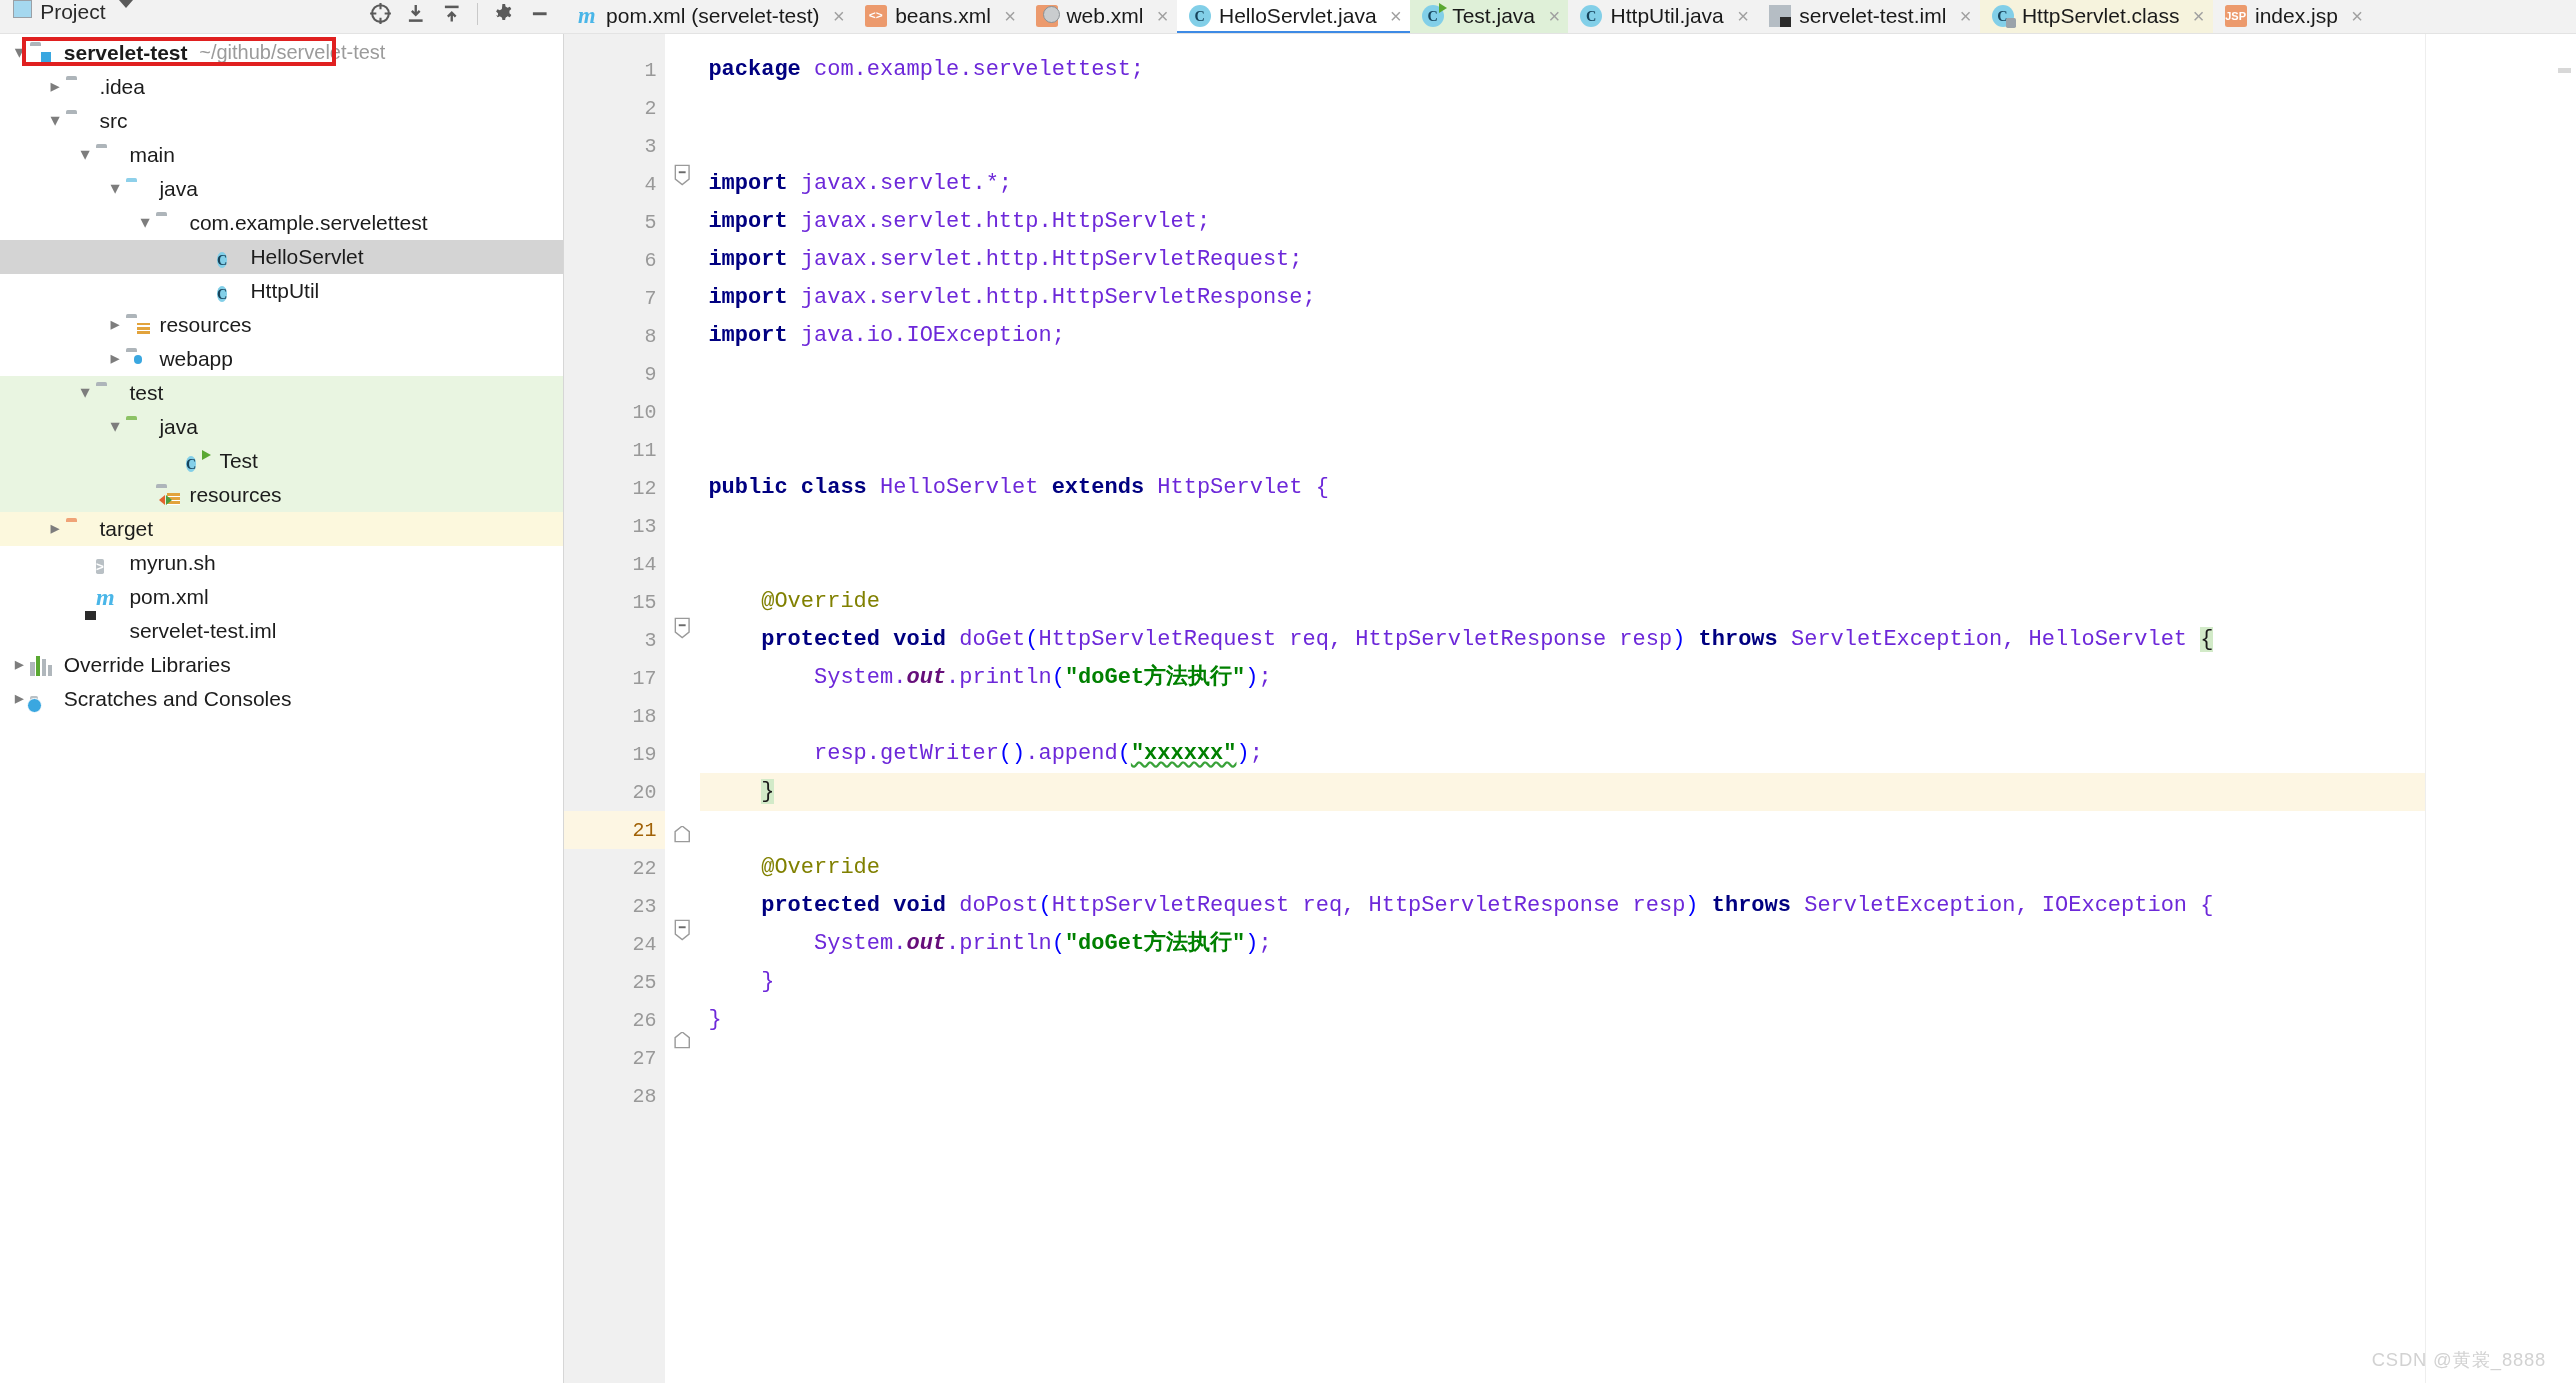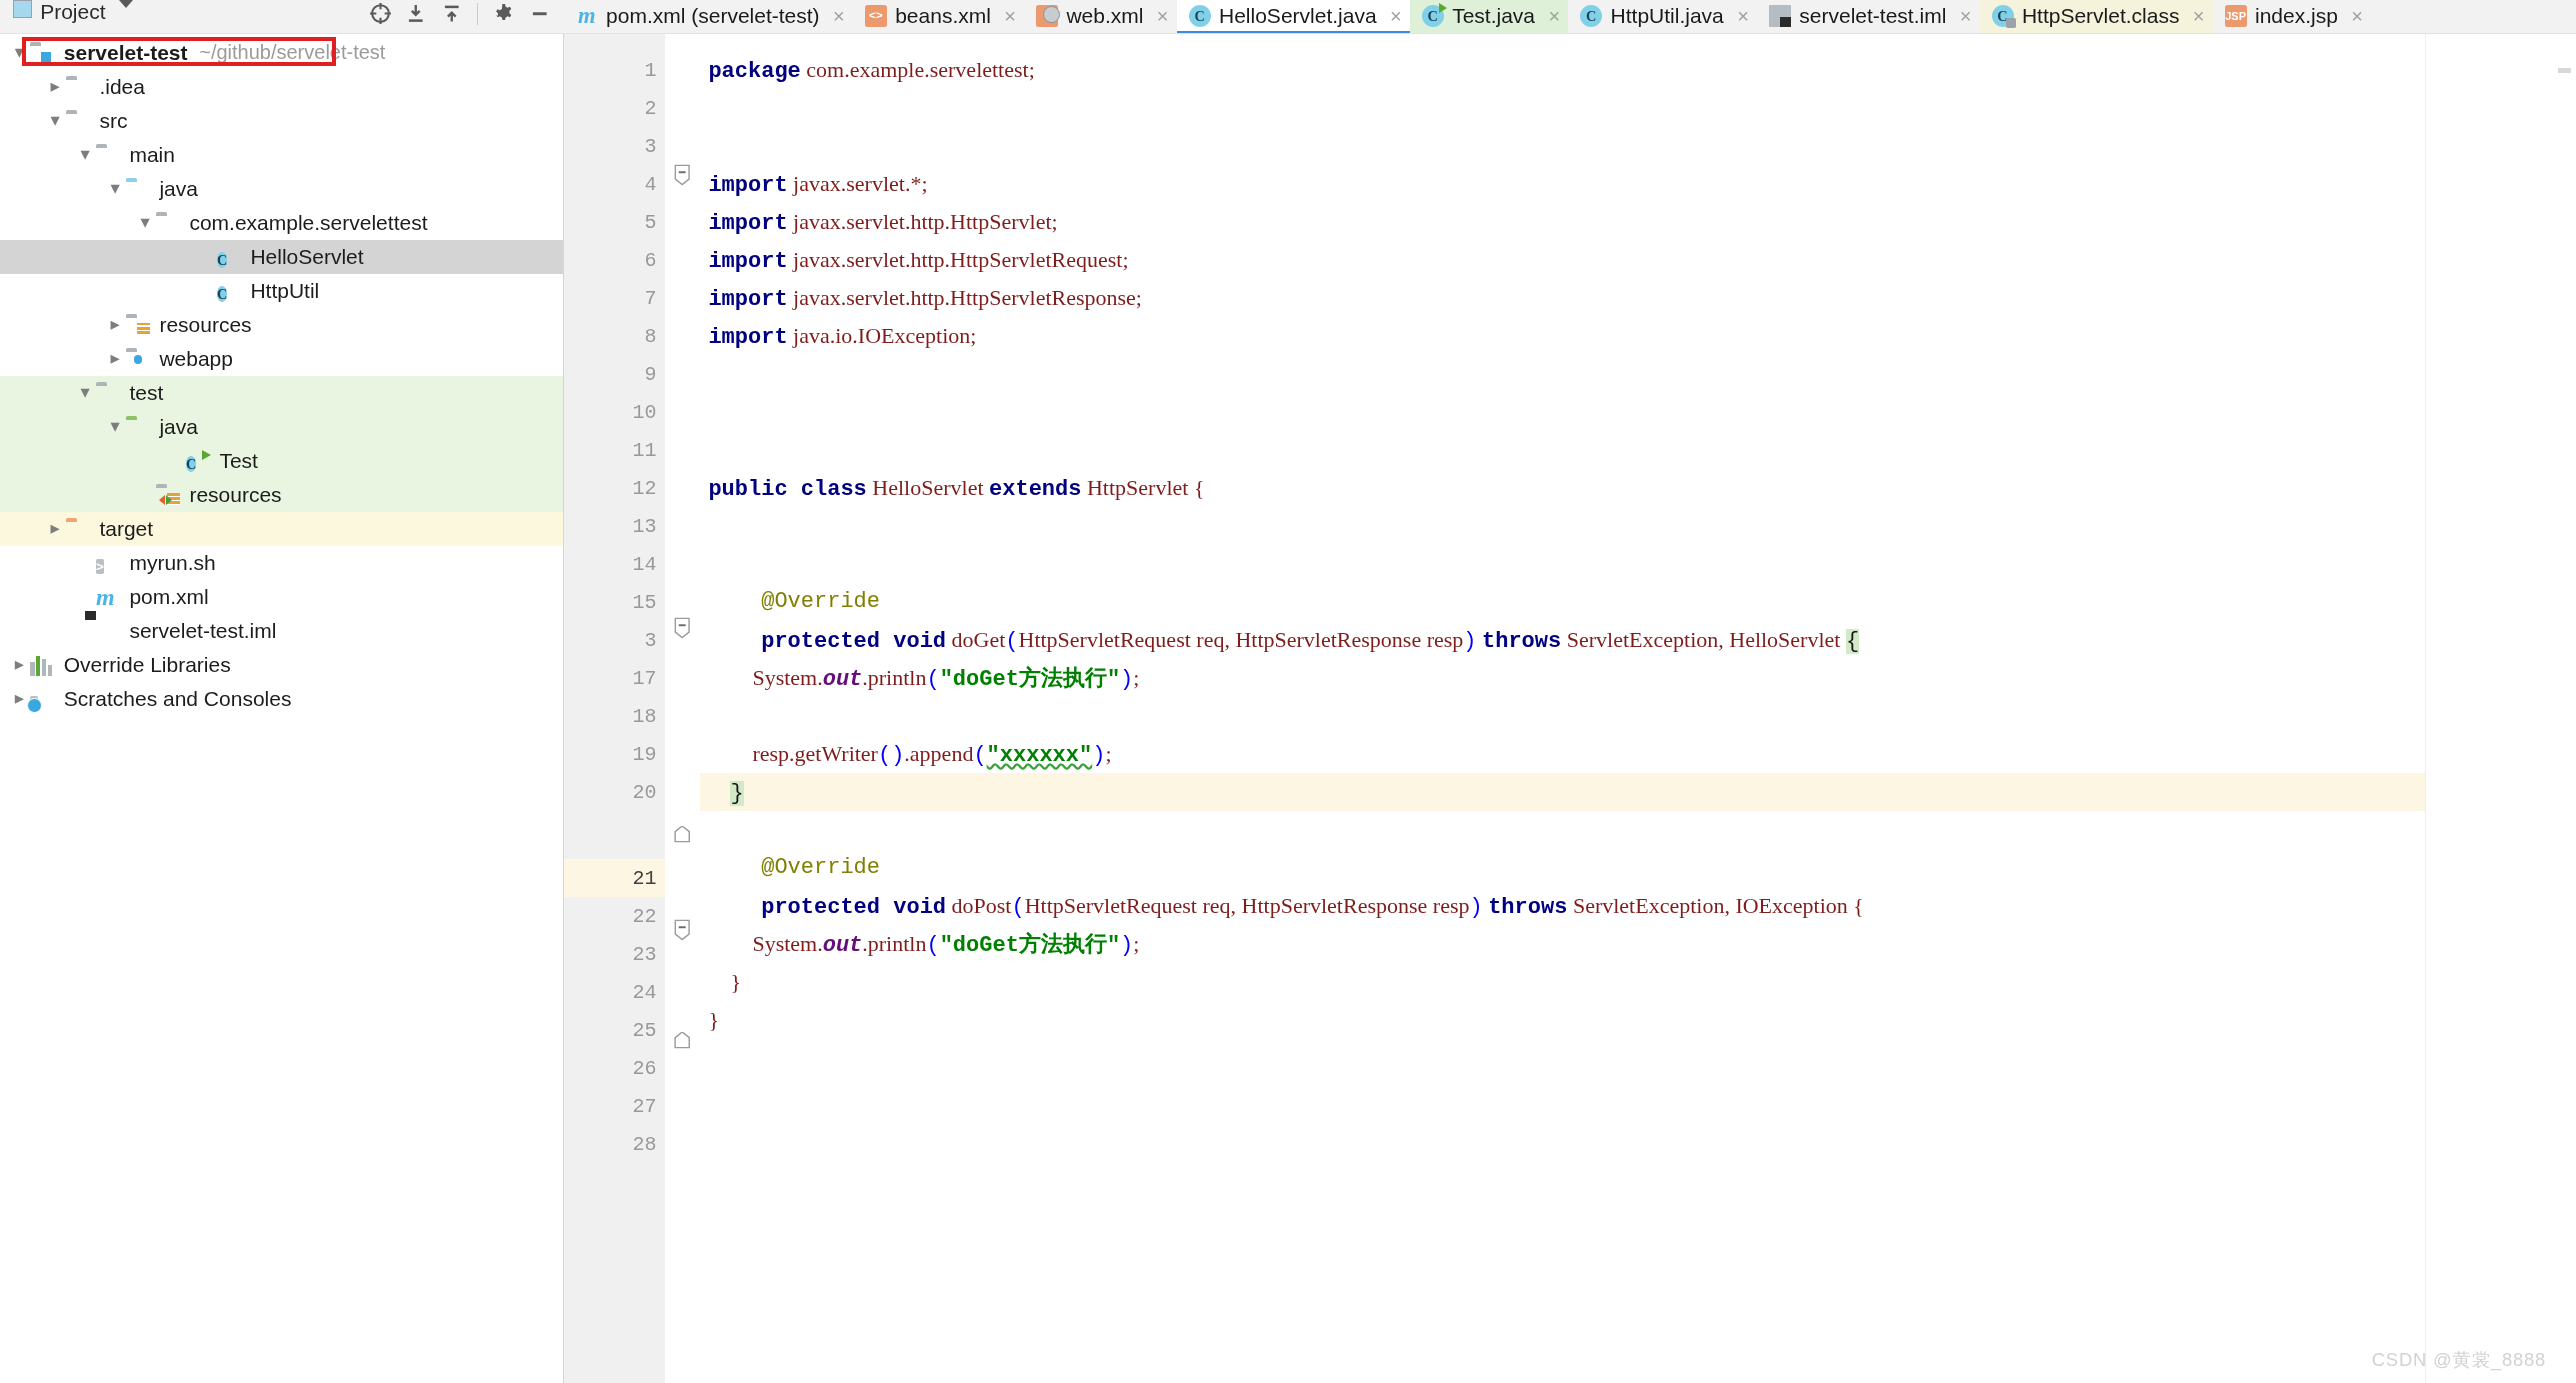--- a/index.html
+++ b/index.html
@@ -155,21 +155,21 @@
   .editor { flex: 1 1 auto; display: flex; background: #ffffff; min-width: 0; position: relative; }
   .gutter {
     width: 101px; flex: 0 0 101px; background: #f0f0f0;
     display: flex; flex-direction: column; padding-top: 17px;
   }
   .gline {
     height: 38px; display: flex; align-items: center; justify-content: flex-end;
     font-family: "Liberation Mono", monospace; font-size: 20px; color: #999999;
     padding-right: 8.4px; position: relative;
   }
-  .gline.cur { color: #404040; margin-top: 48px; }
+  .gline.cur { color: #a16207; }
   .gline.curbg { background: #fdf6e3; }
   .gmark { position: absolute; right: -32px; display: flex; align-items: center; gap: 1.7px; }
   .ovr-ico { width: 16px; height: 16px; border-radius: 50%; background: #2aa9e0;
     border: 2.5px solid #1b6f94; }
   .ovr-arrow { color: #cc2222; font-size: 17.6px; line-height: 1; font-weight: 700; }
 
   .foldcol { width: 35px; flex: 0 0 35px; background: #ffffff; padding-top: 17px; position: relative; }
   .foldmk { position: absolute; left: 8.4px; width: 18.4px; height: 18.4px; }
   .foldmk svg { display: block; }
 
@@ -180,21 +180,21 @@
   }
   .cline { height: 38px; line-height: 38px; white-space: pre; padding-left: 8.4px; }
   .cline.hl { background: #fdf6e3; }
   .kw { color: #000080; font-weight: 700; }
   .str { color: #008000; font-weight: 700; }
   .str-warn { color: #008000; font-weight: 700;
     text-decoration: underline wavy #3aa23a; text-decoration-skip-ink: none; }
   .ann { color: #808000; }
   .num { color: #0000ff; }
   .stc { color: #660e7a; font-weight: 700; font-style: italic; }
-  .pln { color: #7f1d1d; font-family: Liberation Serif, serif; }
+  .pln { color: #6d28d9; }
   .brk-hl { background: #d2eac8; color: #1a1a1a; }
 
   .rightgut { width: 151px; flex: 0 0 151px; background: #ffffff; border-left: 0.8px solid #eeeeee; position: relative; }
   .rg-mark { position: absolute; right: 5px; width: 13.4px; height: 5px; }
 
   .watermark {
     position: absolute; right: 30px; bottom: 11.7px;
     font-size: 18.4px; color: #d2d2d2; letter-spacing: 0.8px;
     font-family: "Liberation Sans", sans-serif;
   }

